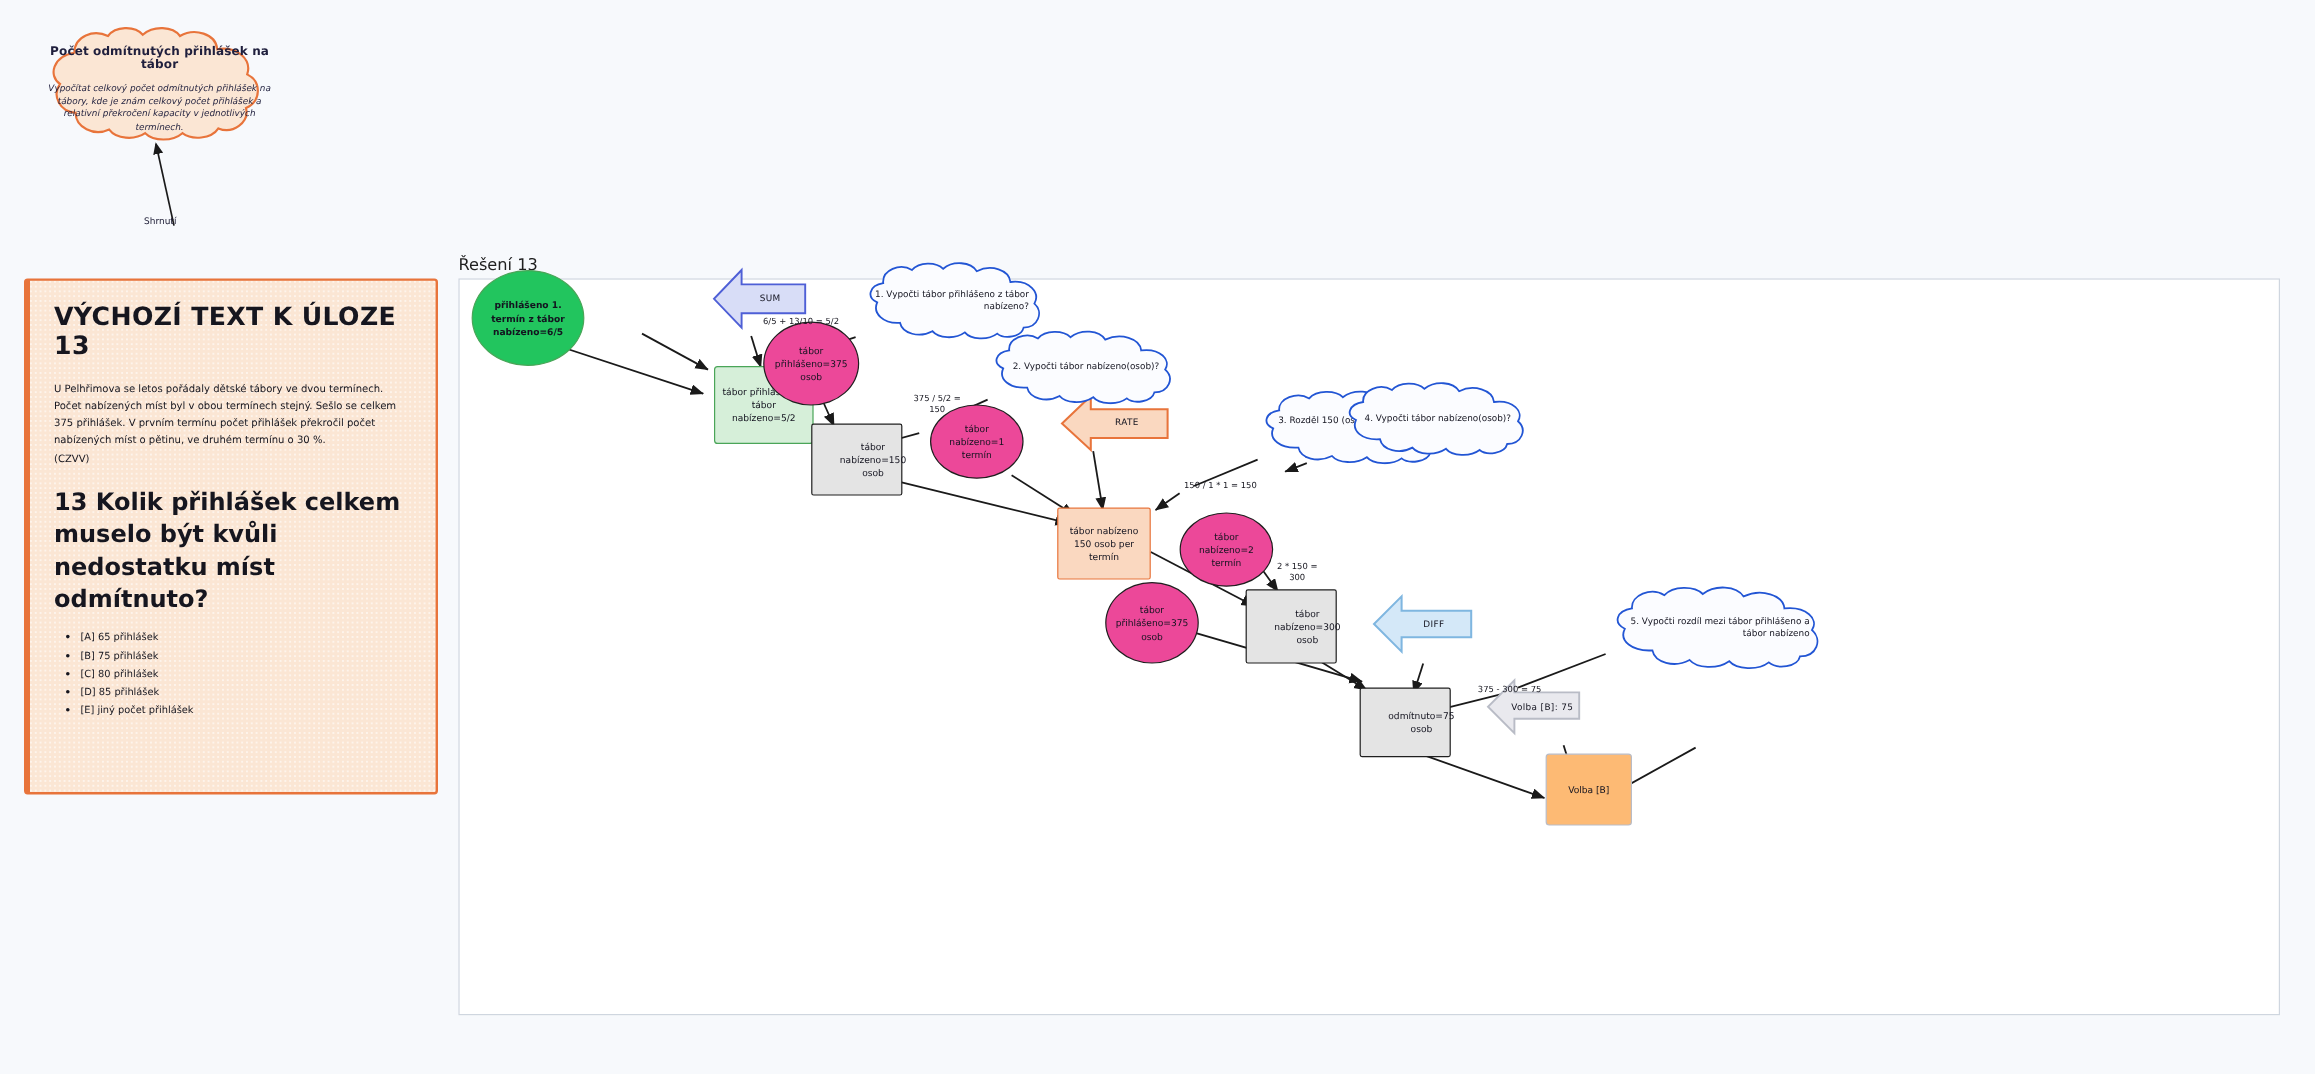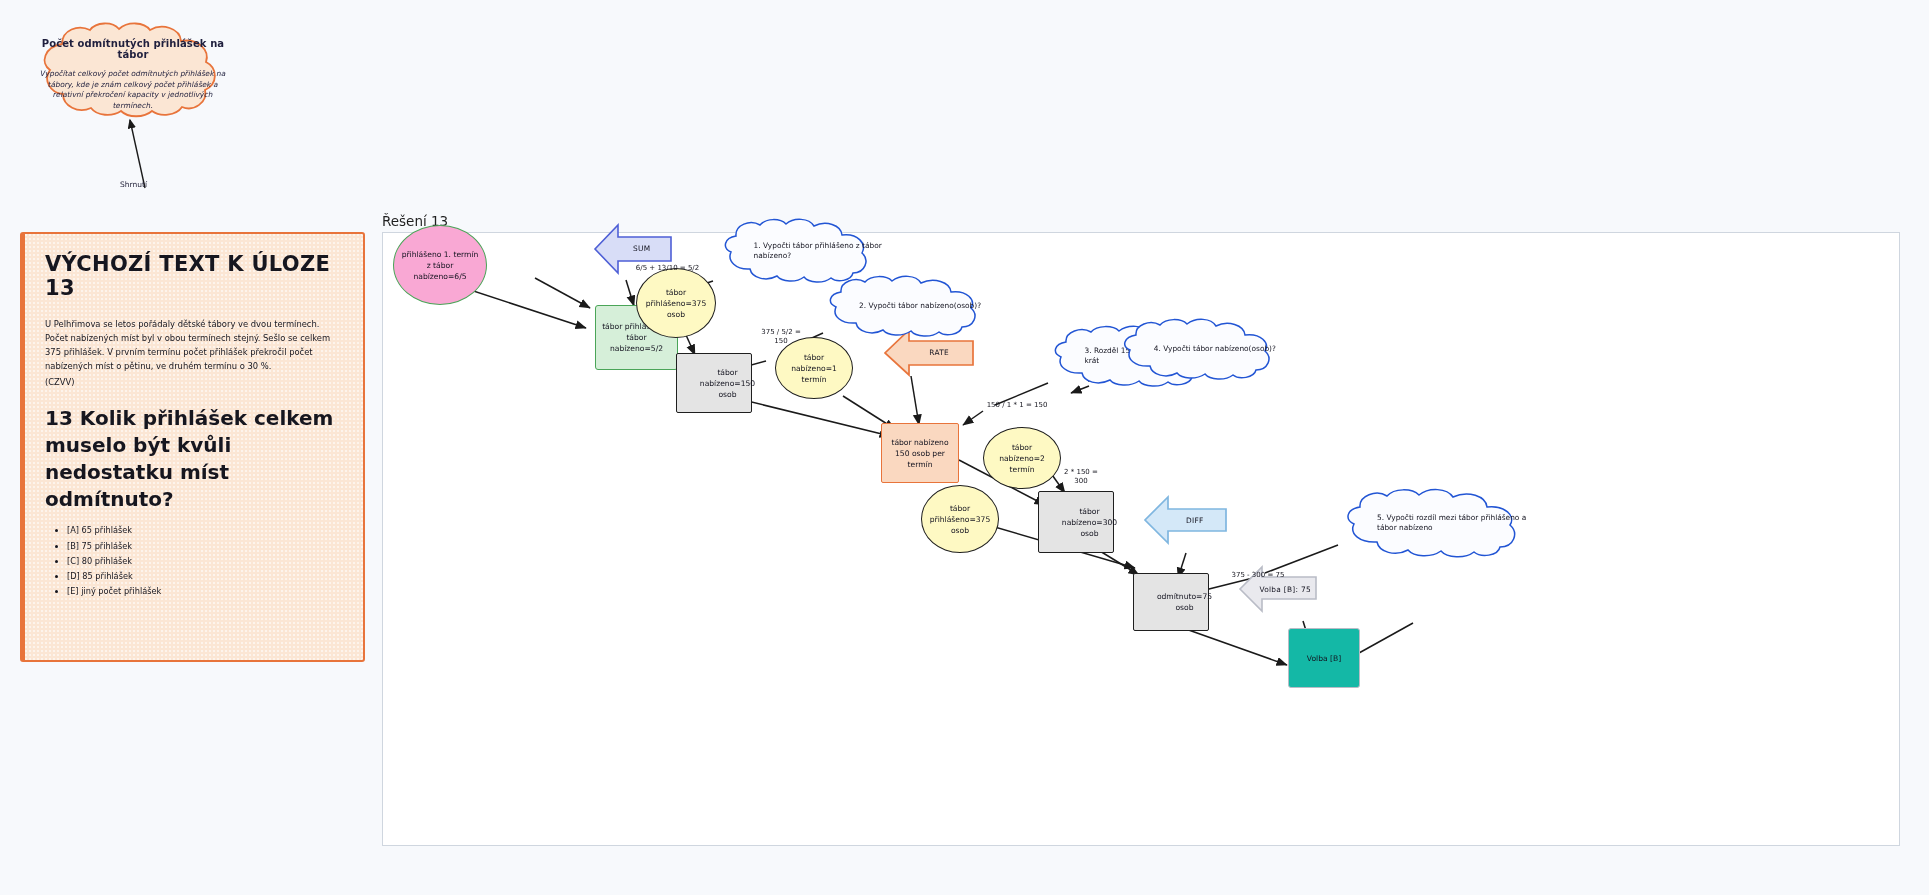--- a/index.html
+++ b/index.html
@@ -64,38 +64,38 @@
   #edges-layer{position:absolute;left:0;top:0;width:1518px;height:614px;}
 
   
   .node{
     position:absolute;display:flex;align-items:center;justify-content:center;
     text-align:center;box-sizing:border-box;
     font-size:7.6px;line-height:1.45;color:#13131f;
     padding:3px 5px;
   }
   .n-ellipse{border-radius:50%;}
-  .n-green{background:#f9a8d4;border:1.6px solid #4aa558;}
+  .n-green{background:#22c55e;border:1.6px solid #4aa558;font-weight:bold;}
   .n-green-box{background:#d6efd9;border:1.6px solid #4aa558;border-radius:3px;}
-  .n-gray{background:#fef9c3;border:1.7px solid #1f1f1f;}
+  .n-gray{background:#ec4899;border:1.7px solid #1f1f1f;}
   .n-gray-box{background:#e4e4e4;border:1.8px solid #1f1f1f;border-radius:2px;padding-left:32px;}
   .n-orange-box{background:#fad8c0;border:1.8px solid #e8743b;border-radius:2px;}
-  .n-plain-box{background:#14b8a6;border:1.4px solid #b9bcc6;border-radius:3px;}
+  .n-plain-box{background:#fdba74;border:1.4px solid #b9bcc6;border-radius:3px;}
 
   
   .edge-label{
     position:absolute;font-size:7px;color:#16161f;text-align:center;
     line-height:1.35;white-space:pre-line;
   }
 
   
   .cloud-blue{position:absolute;}
   .cloud-blue .ctext{
     position:absolute;left:10%;top:50%;transform:translateY(-50%);
-    width:80%;text-align:left;font-size:7.4px;color:#13131f;line-height:1.4;margin-left:29px;
+    width:80%;text-align:right;font-size:7.4px;color:#13131f;line-height:1.4;
   }
 
   
   .blockarrow{position:absolute;}
   .blockarrow .batext{
     position:absolute;left:30%;top:50%;transform:translateY(-50%);
     width:62%;text-align:center;font-size:7.4px;color:#13131f;letter-spacing:.3px;
   }
 </style>
 </head>

